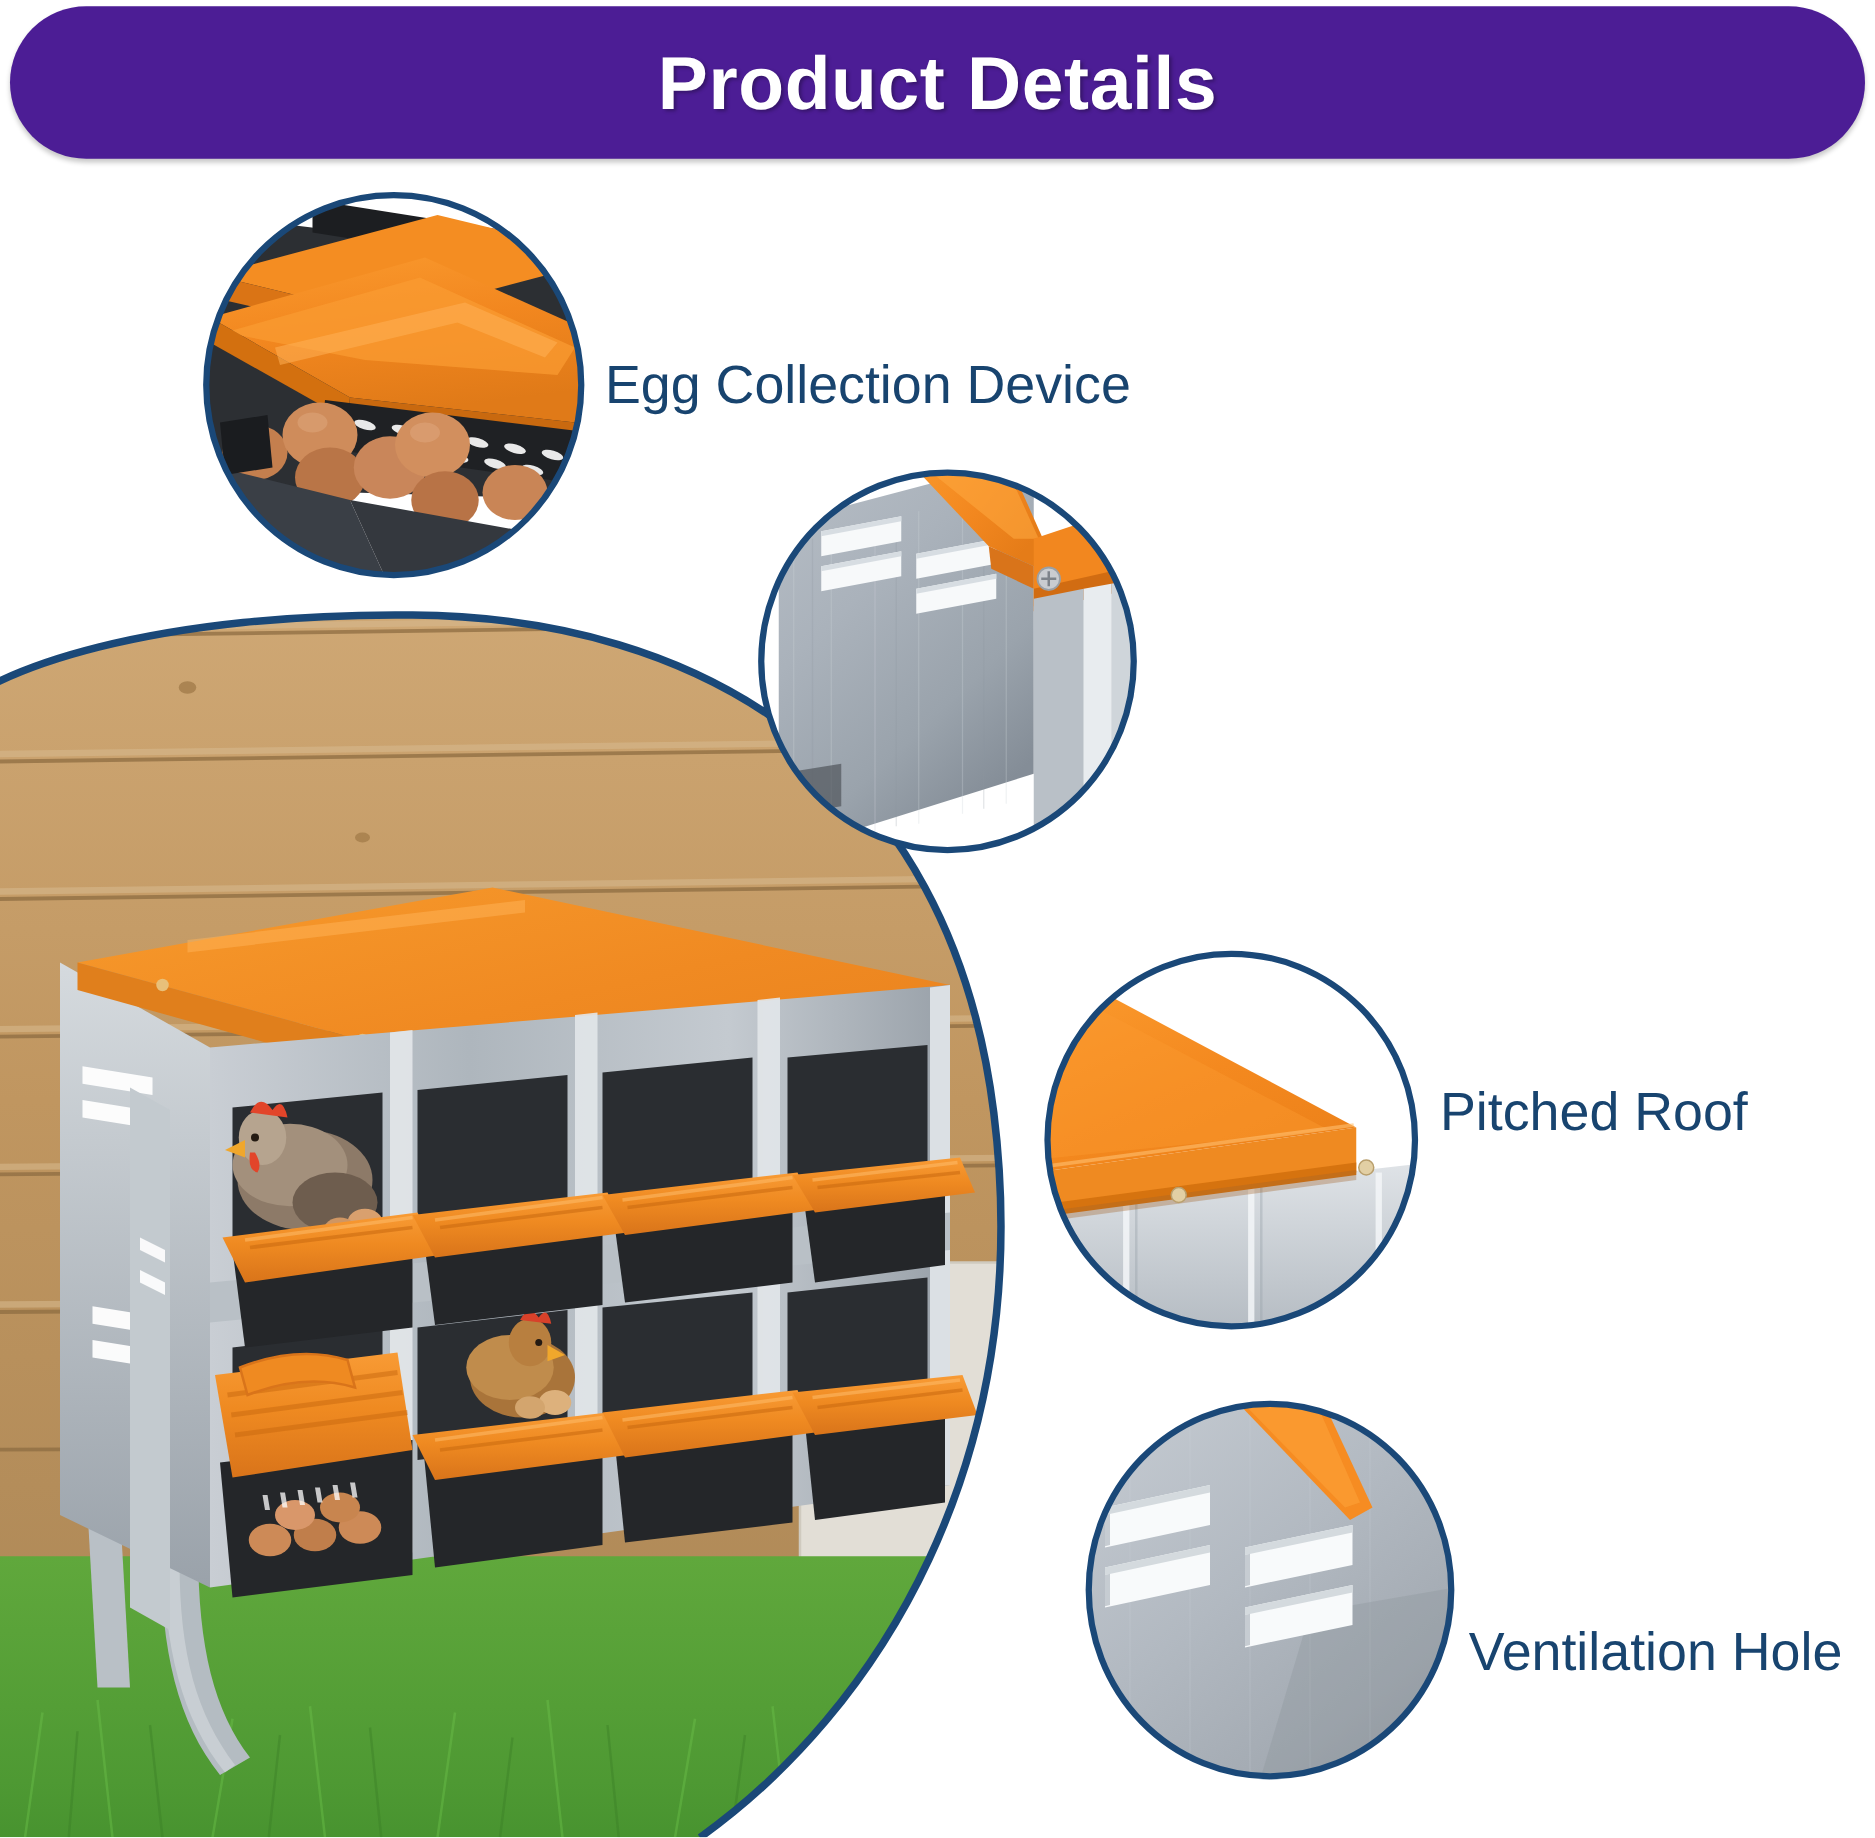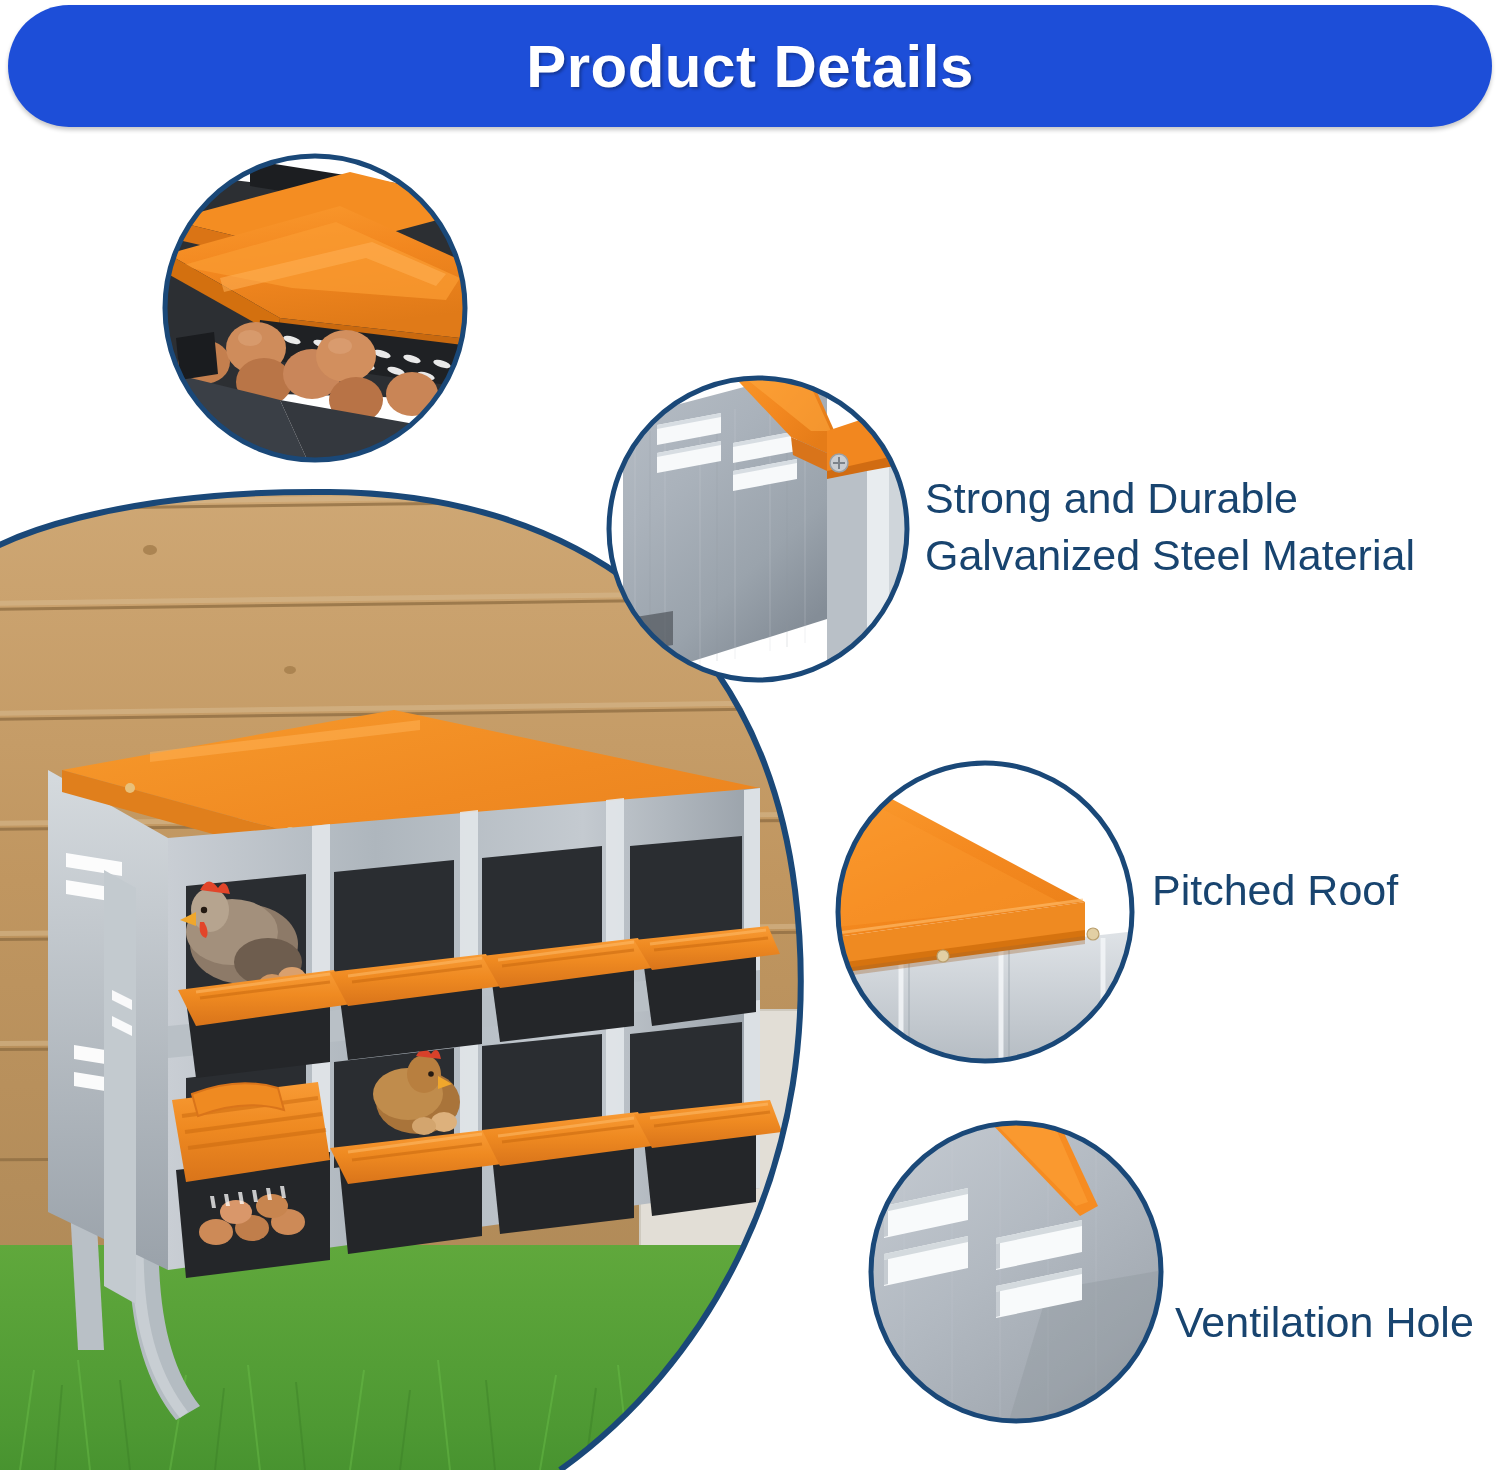--- a/index.html
+++ b/index.html
@@ -18,21 +18,21 @@
     overflow: hidden;
   }
 
   
   #header-banner {
     position: absolute;
     left: 8px;
     top: 5px;
     width: 1484px;
     height: 122px;
-    background: #1d4ed8;
+    background: #4c1d95;
     border-radius: 62px;
     box-shadow: 0 3px 4px rgba(0,0,0,0.22);
     display: flex;
     align-items: center;
     justify-content: center;
   }
   #header-title {
     color: #ffffff;
     font-size: 60px;
     font-weight: bold;
@@ -558,21 +558,20 @@
         <path d="M 128,124 L 132,123 L 132,148 L 128,149 Z" fill="#c6ccd2"></path>
 
         <path d="M 128,166 L 214,148 L 214,180 L 128,198 Z" fill="#f8fafb"></path>
         <path d="M 128,166 L 214,148 L 214,154 L 128,172 Z" fill="#d4dade"></path>
         <path d="M 128,172 L 132,171 L 132,196 L 128,197 Z" fill="#c6ccd2"></path>
       </g>
     </g>
     <ellipse cx="148" cy="152" rx="145" ry="149" fill="none" stroke="#1a4878" stroke-width="5"></ellipse>
   </svg>
 
-
-  <div id="label-steel" class="callout-label">Strong and Durable
-Galvanized Steel Material</div>
+  <div id="label-egg" class="callout-label">Egg Collection Device</div>
+
 
   <div id="label-roof" class="callout-label">Pitched Roof</div>
 
   <div id="label-vent" class="callout-label">Ventilation Hole</div>
 
 </div>
 
 </body></html>

